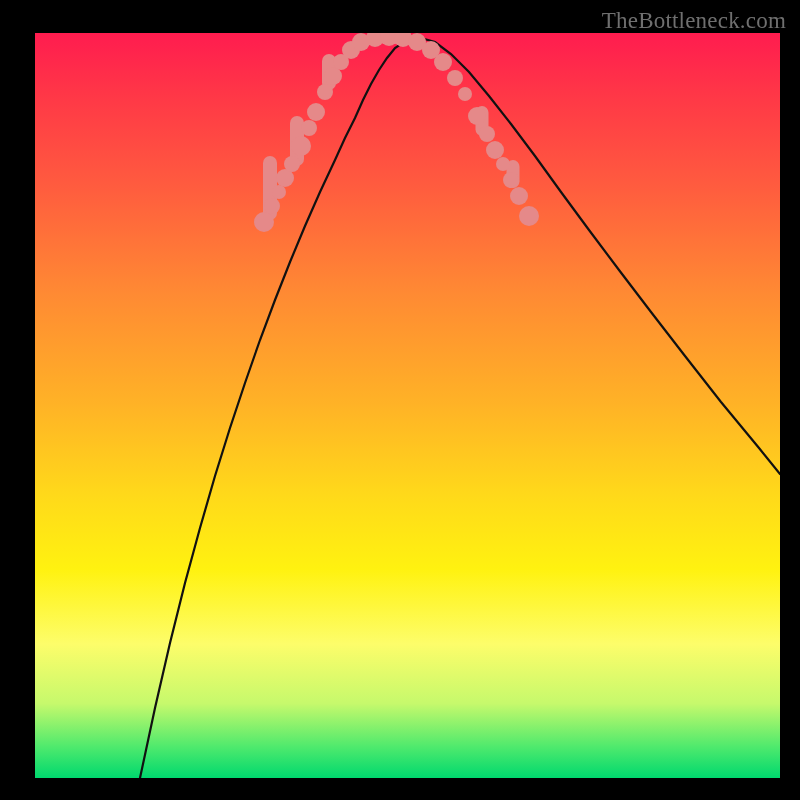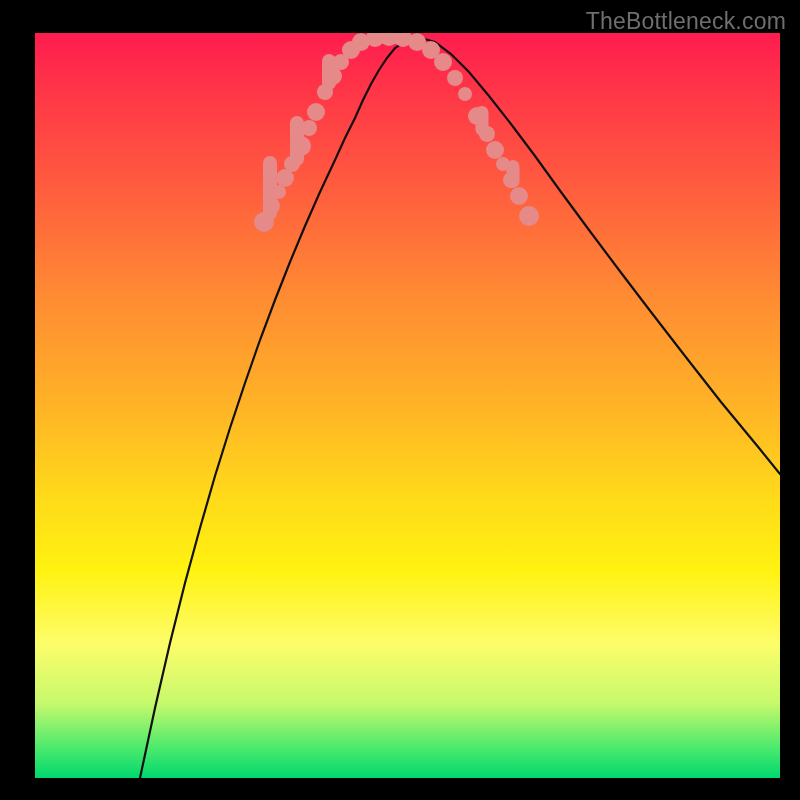--- a/index.html
+++ b/index.html
@@ -43,20 +43,21 @@
   }
   .watermark {
     position: absolute;
     top: 8px;
     right: 14px;
     color: #6f6f6f;
     font-size: 23px;
     font-weight: 400;
     letter-spacing: 0.2px;
     user-select: none;
+    font-family: Liberation Serif, serif;
   }
   svg.curve {
     position: absolute;
     left: 0;
     top: 0;
     width: 745px;
     height: 745px;
   }
   .curve-path {
     fill: none;

